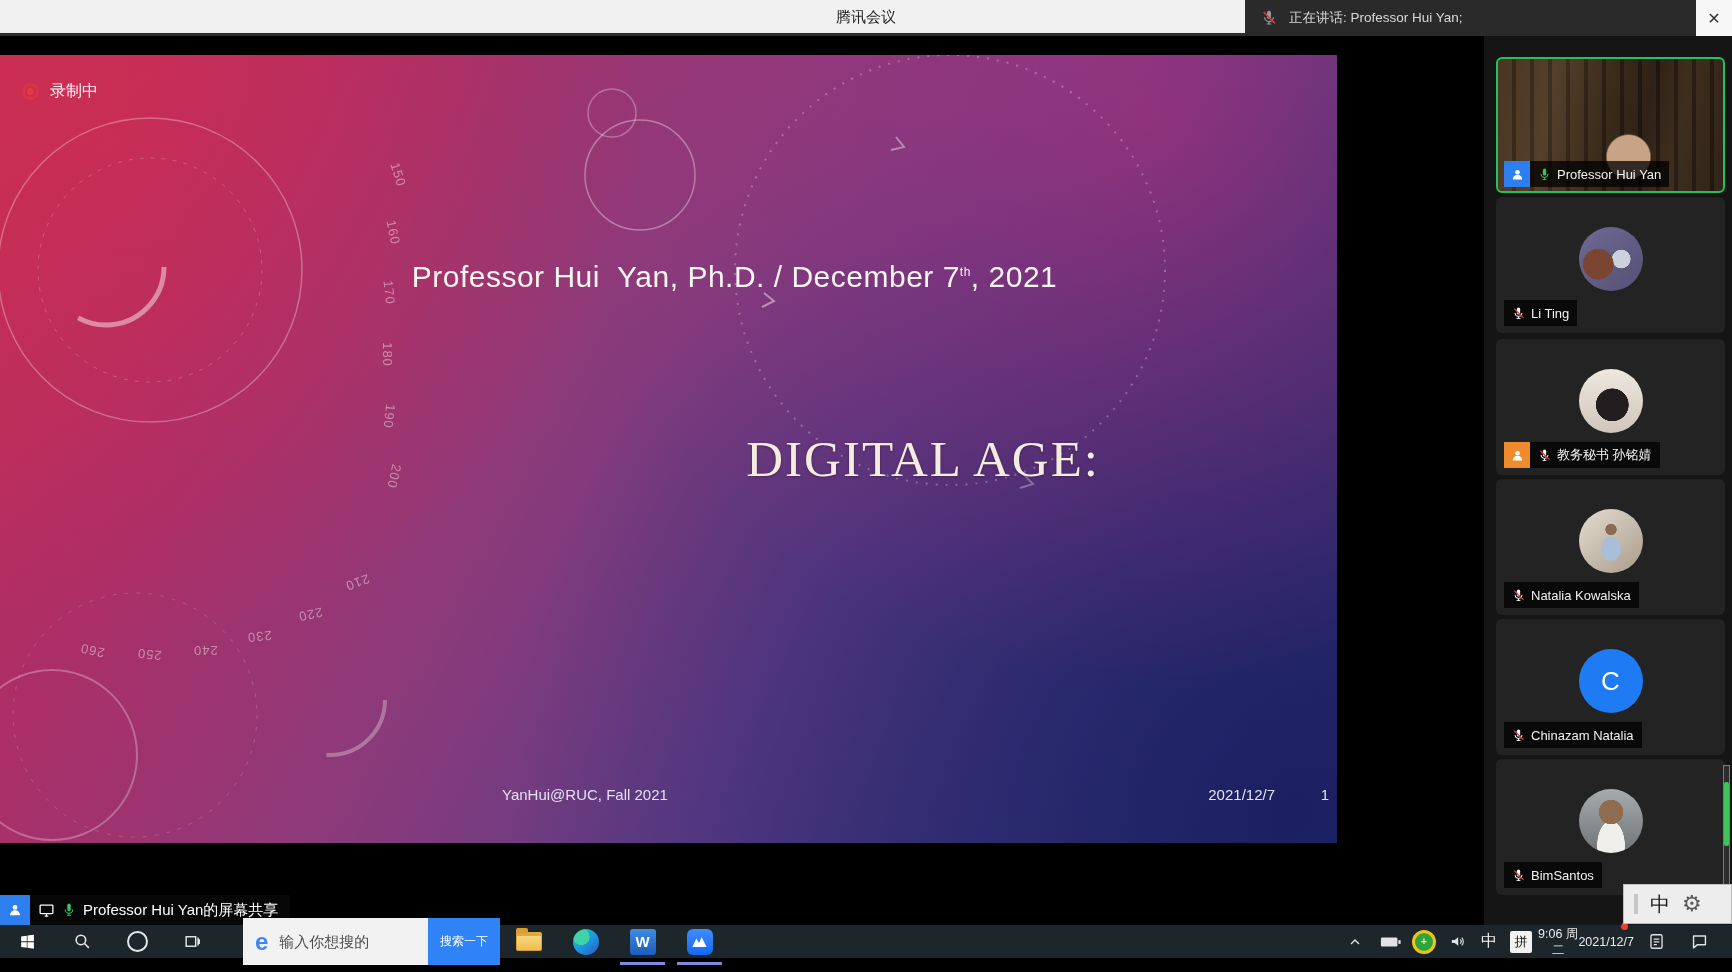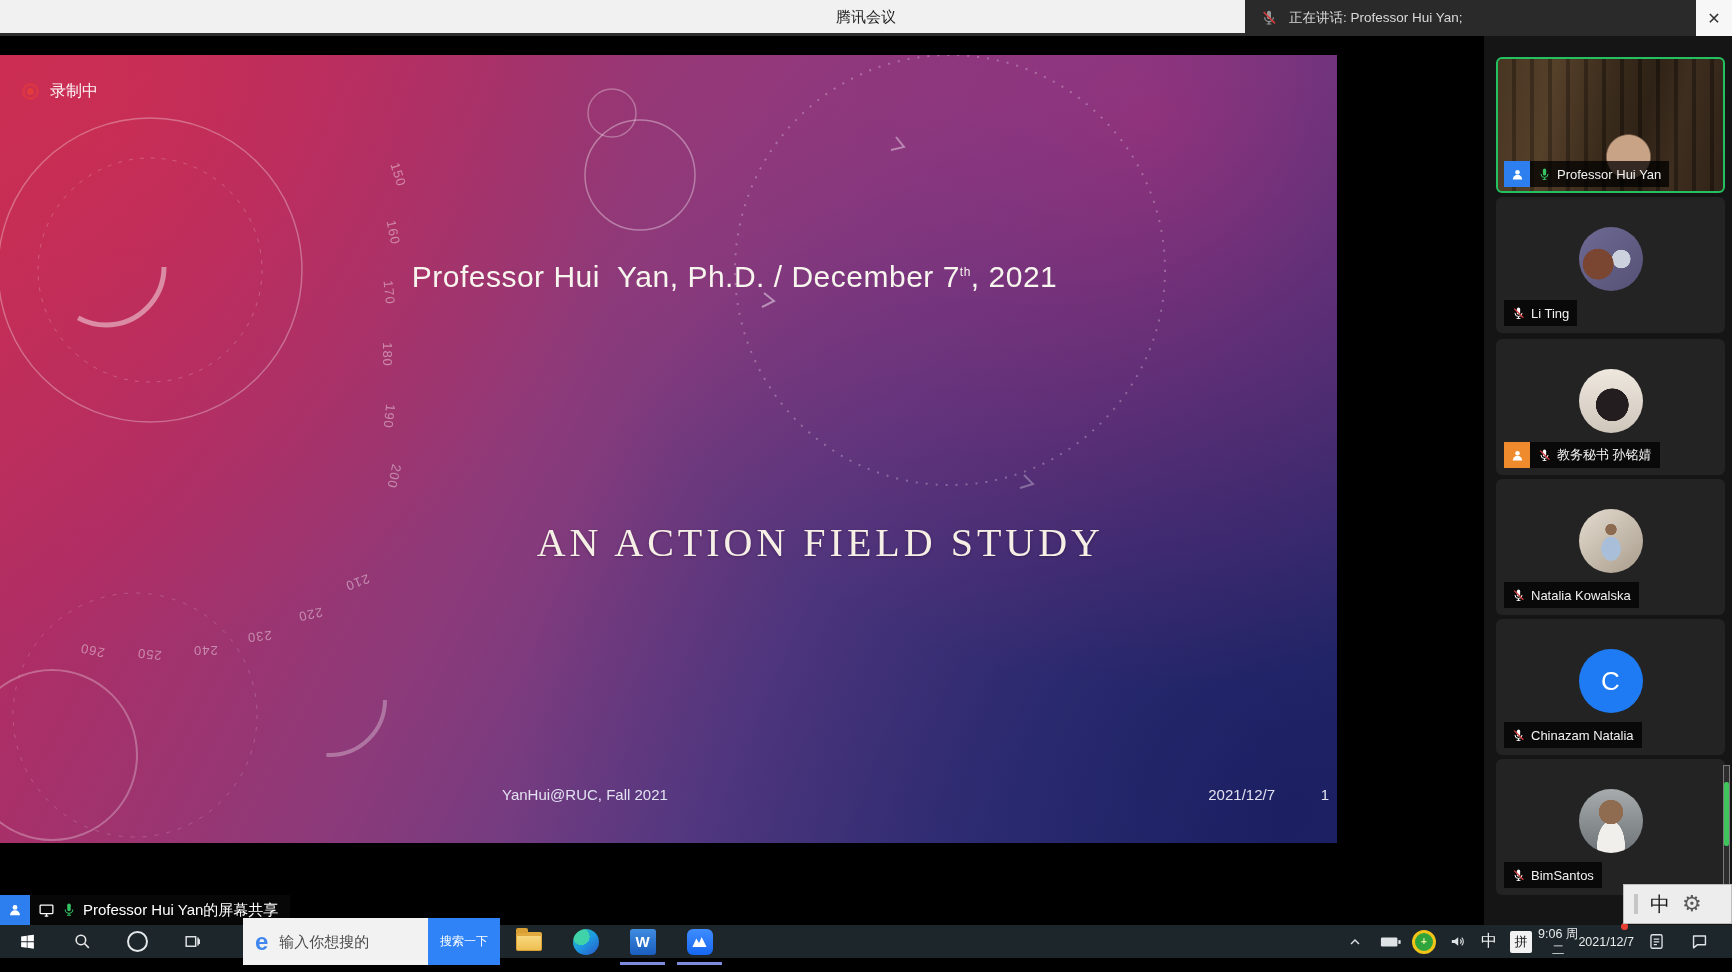--- a/index.html
+++ b/index.html
@@ -180,21 +180,21 @@
       <span class="dialnum" style="left:80px;top:588px;transform:rotate(192deg)">260</span>
 
       <div class="rec">
         <span class="rec-dot">
             <i></i>
           </span>
         <span class="rec-label">录制中</span>
       </div>
 
       <div class="byline"><span>Professor Hui  Yan, Ph.D. / December 7</span><sup>th</sup><span>, 2021</span></div>
-      <div class="sub">AN ACTION FIELD STUDY</div>
+      <div class="t2">DIGITAL AGE:</div>
       <div class="f-left">YanHui@RUC, Fall 2021</div>
       <div class="f-date">2021/12/7</div>
       <div class="f-page">1</div>
     </div>
 
     <div class="sharebar">
       <span class="sb-badge">
         <svg width="16" height="16" viewBox="0 0 24 24">
             <circle cx="12" cy="8.2" r="3.6" fill="#fff"></circle>
             <path d="M4.5 20a7.5 7.5 0 0 1 15 0z" fill="#fff"></path>

